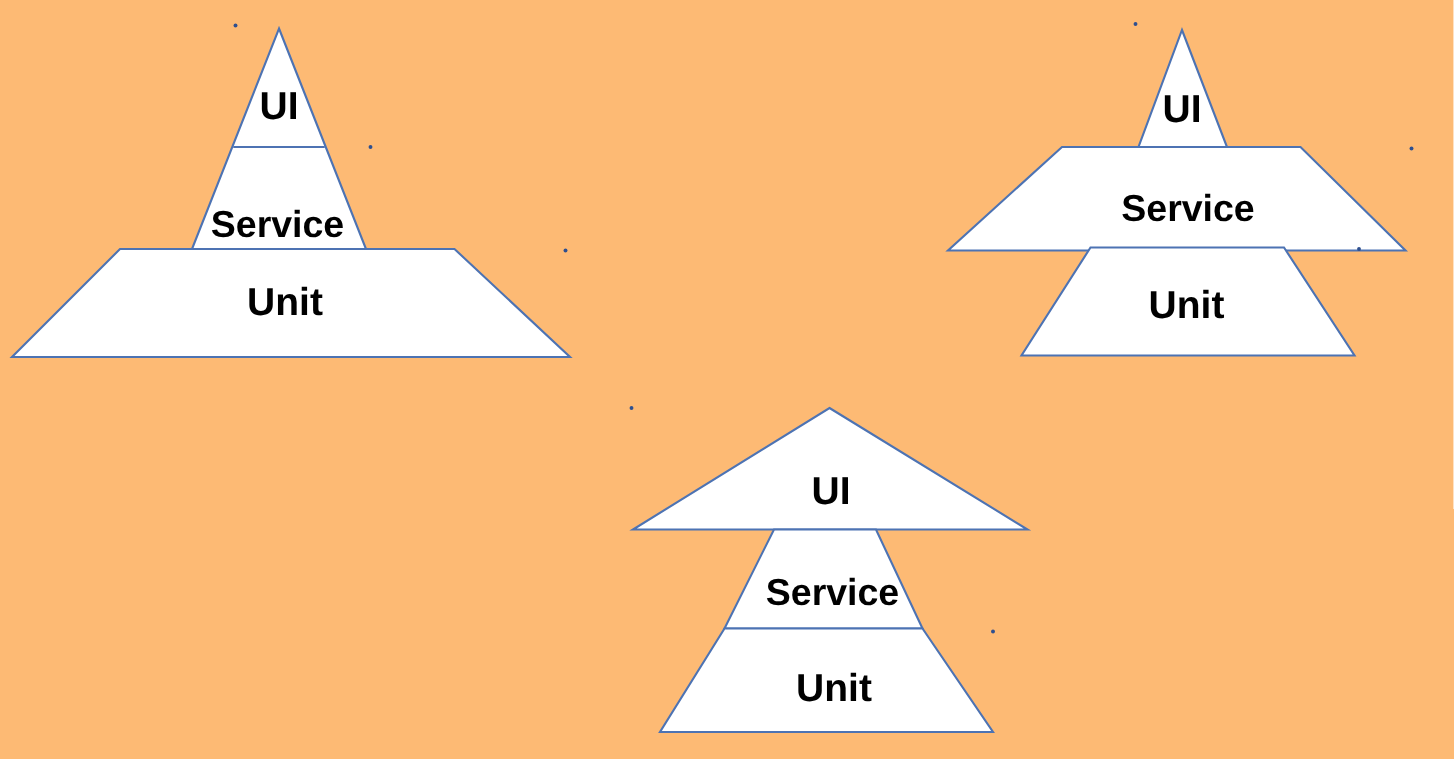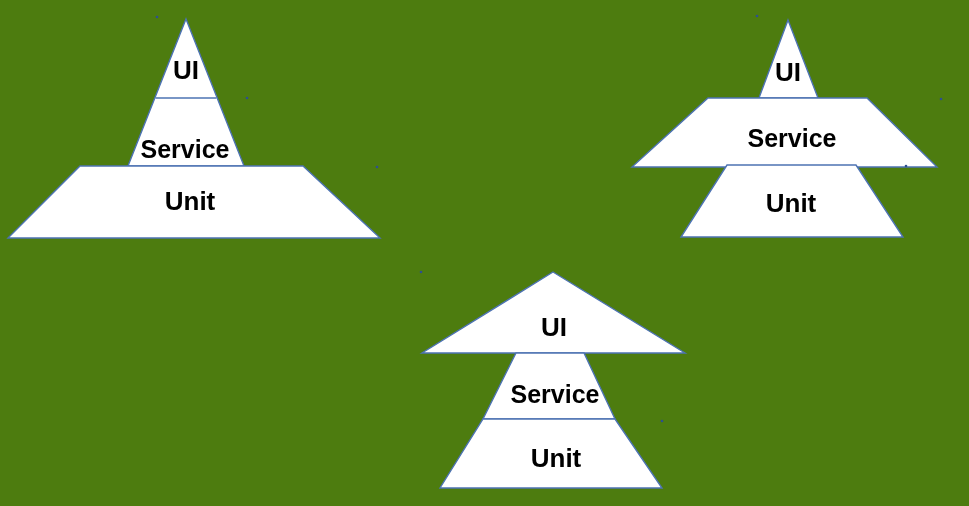--- a/index.html
+++ b/index.html
@@ -4,21 +4,21 @@
 <style>
   html, body {
     margin: 0;
     padding: 0;
     background: #ffffff;
   }
   #canvas {
     position: relative;
     width: 969px;
     height: 506px;
-    background: #4d7c0f;
+    background: #fdba74;
     overflow: hidden;
     font-family: "Liberation Sans", sans-serif;
     text-align: right;
   }
   svg { display: block; }
   .shape {
     fill: #ffffff;
     stroke-width: 1.4;
     stroke-linejoin: miter;
   }

